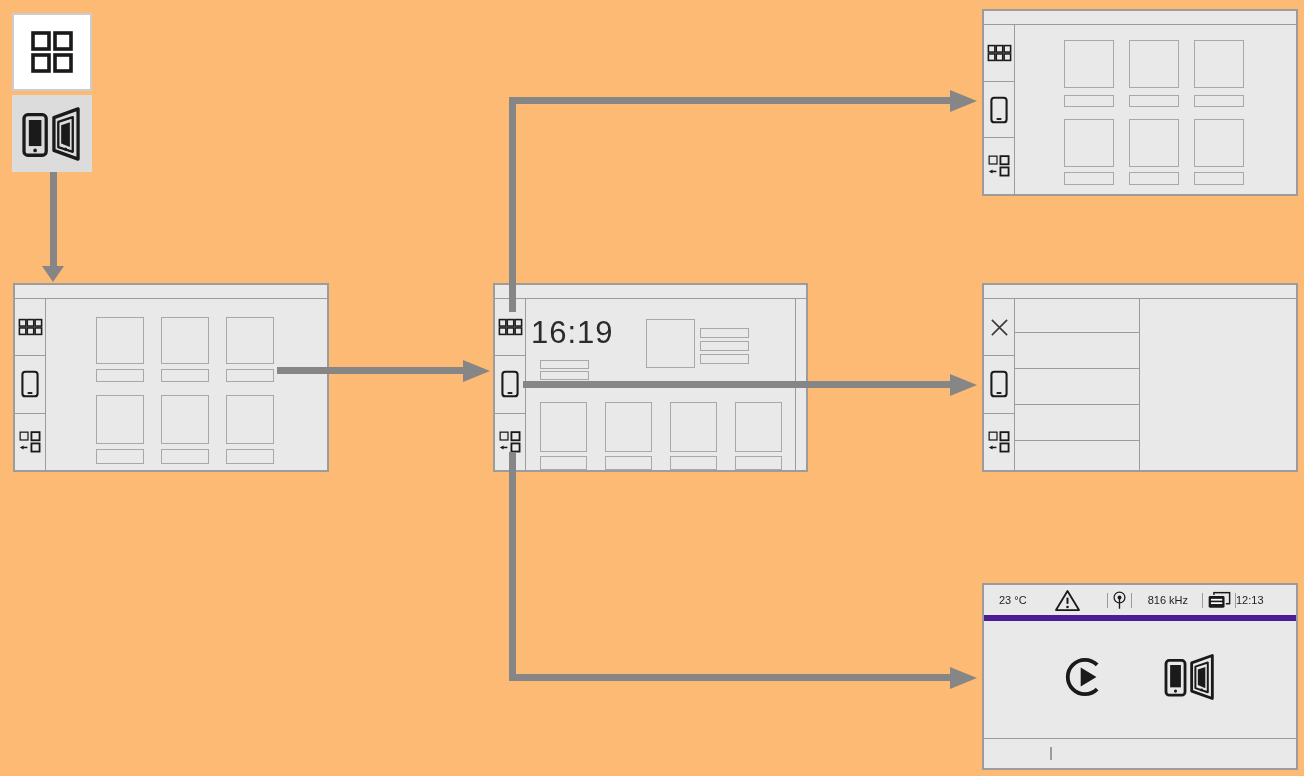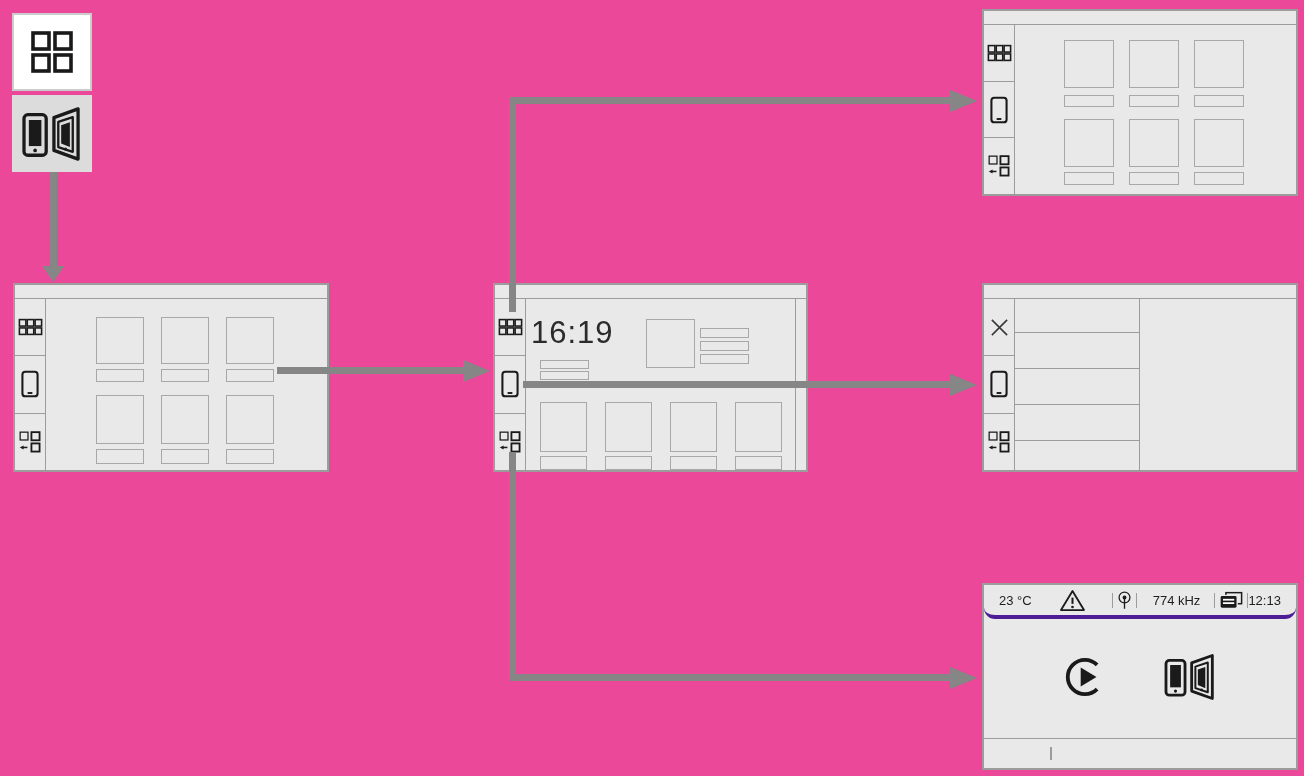--- a/index.html
+++ b/index.html
@@ -1,16 +1,16 @@
 <!DOCTYPE html>
 <html><head>
 <meta charset="utf-8">
 <style>
   html,body{margin:0;padding:0;background:#fff;}
-  .canvas{position:relative;width:1304px;height:776px;background:#ec4899;overflow:hidden;
+  .canvas{position:relative;width:1304px;height:776px;background:#fdba74;overflow:hidden;
           font-family:"Liberation Sans",sans-serif;color:#222;}
 
   
   .legend-box{position:absolute;display:flex;align-items:center;justify-content:center;box-sizing:border-box;}
   .box-white{left:12px;top:13px;width:80px;height:78px;background:#fff;border:2px solid #ccc;}
   .box-gray{left:12px;top:95px;width:80px;height:77px;background:#dcdcdc;}
 
   
   .screen{position:absolute;background:#e9e9e9;border:2px solid #9c9c9c;box-sizing:border-box;}
   .hdr{position:absolute;left:0;right:0;top:0;height:13px;border-bottom:1px solid #9c9c9c;}
@@ -24,22 +24,22 @@
   
   .clock{position:absolute;left:36px;top:30px;font-size:31px;color:#2b2b2b;letter-spacing:1px;}
 
   
   .list-col{position:absolute;left:31px;top:14px;bottom:0;width:124px;border-right:1px solid #9c9c9c;
             display:flex;flex-direction:column;}
   .lrow{border-bottom:1px solid #9c9c9c;}
   .lrow:last-child{border-bottom:none;}
 
   
-  .statusbar{position:absolute;left:0;right:0;top:0;height:30px;border-bottom:4px solid #4c1d95;
-             display:flex;align-items:center;font-size:13px;color:#1e1e1e;border-radius:11px;}
+  .statusbar{position:absolute;left:0;right:0;top:0;height:30px;border-bottom:6px solid #4c1d95;
+             display:flex;align-items:center;font-size:11px;color:#1e1e1e;}
   .vsep{width:1px;height:15px;background:#9c9c9c;}
   .rs-main{position:absolute;left:0;right:0;top:31px;bottom:30px;display:flex;align-items:center;
            justify-content:center;gap:58px;}
   .rs-bottom{position:absolute;left:0;right:0;bottom:0;height:29px;border-top:1px solid #9c9c9c;}
   .tick{position:absolute;left:66px;top:8px;width:2px;height:13px;background:#9c9c9c;}
 
   
   .cline{position:absolute;background:#868686;}
   .head-right{position:absolute;width:0;height:0;border-top:11px solid transparent;
               border-bottom:11px solid transparent;border-left:27px solid #868686;}
@@ -267,21 +267,21 @@
     <div class="statusbar">
       <span style="margin-left:15px;">23 °C</span>
       <svg width="27" height="23" style="margin-left:27px;">
           <use href="#i-warn"></use>
         </svg>
       <span class="vsep" style="margin-left:26px;"></span>
       <svg width="15" height="20" style="margin-left:4px;">
           <use href="#i-antenna"></use>
         </svg>
       <span class="vsep" style="margin-left:4px;"></span>
-      <span style="margin-left:16px;">774 kHz</span>
+      <span style="margin-left:16px;">816 kHz</span>
       <span class="vsep" style="margin-left:14px;"></span>
       <svg width="24" height="19" style="margin-left:4px;">
           <use href="#i-tp"></use>
         </svg>
       <span class="vsep" style="margin-left:4px;"></span>
       <span style="margin-left:0;">12:13</span>
     </div>
     <div class="rs-main">
       <svg width="42" height="42">
           <use href="#i-play"></use>

